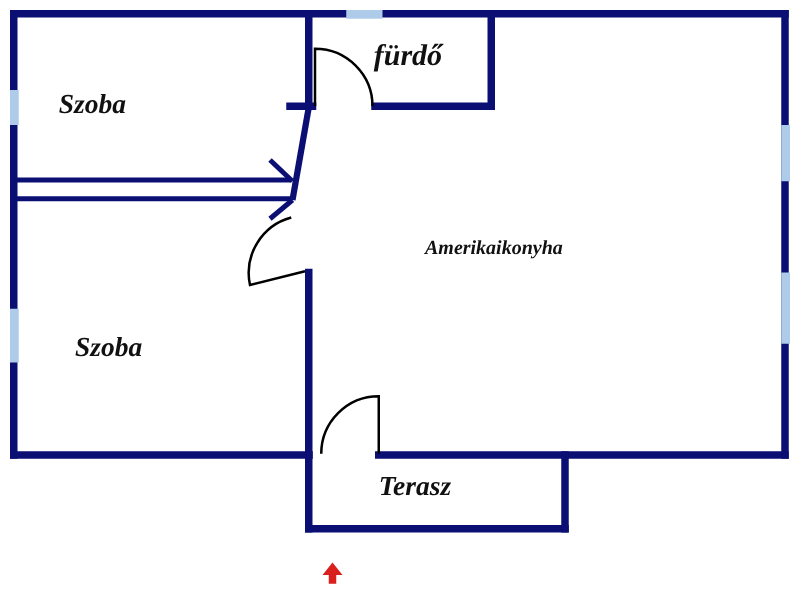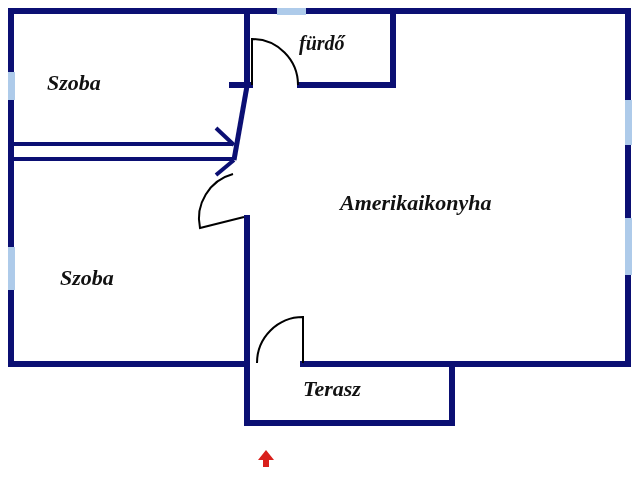--- a/index.html
+++ b/index.html
@@ -71,16 +71,16 @@
 
     <path d="M 257 363 A 46 46 0 0 1 303 317 L 303 363"></path>
   </g>
 
   <g fill="#d9201c">
     <polygon points="266,450 258,460 263,460 263,467 269,467 269,460 274,460"></polygon>
   </g>
 </svg>
 
 <div class="label" style="left:47px; top:70px; font-size:22px;">Szoba</div>
-<div class="label" style="left:299px; top:32px; font-size:20px;">fürdő</div>
-<div class="label" style="left:340px; top:190px; font-size:22px;">Amerikaikonyha</div>
+<div class="label" style="left:299px; top:32px; font-size:24px;">fürdő</div>
+<div class="label" style="left:340px; top:190px; font-size:16px;">Amerikaikonyha</div>
 <div class="label" style="left:60px; top:265px; font-size:22px;">Szoba</div>
 <div class="label" style="left:303px; top:376px; font-size:22px;font-style:italic;">Terasz</div>
 
 </body></html>

